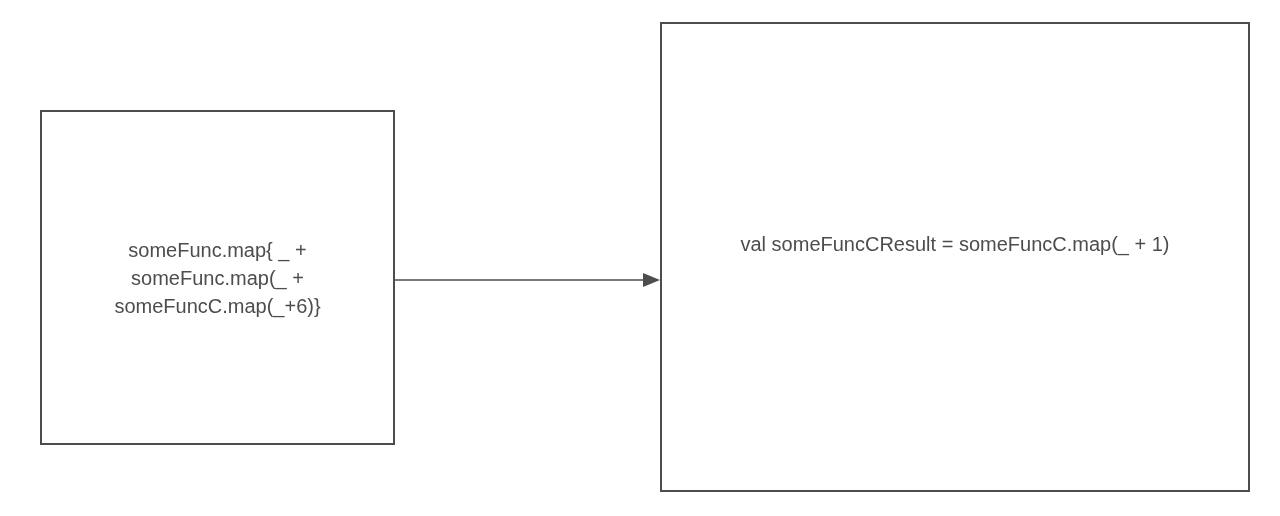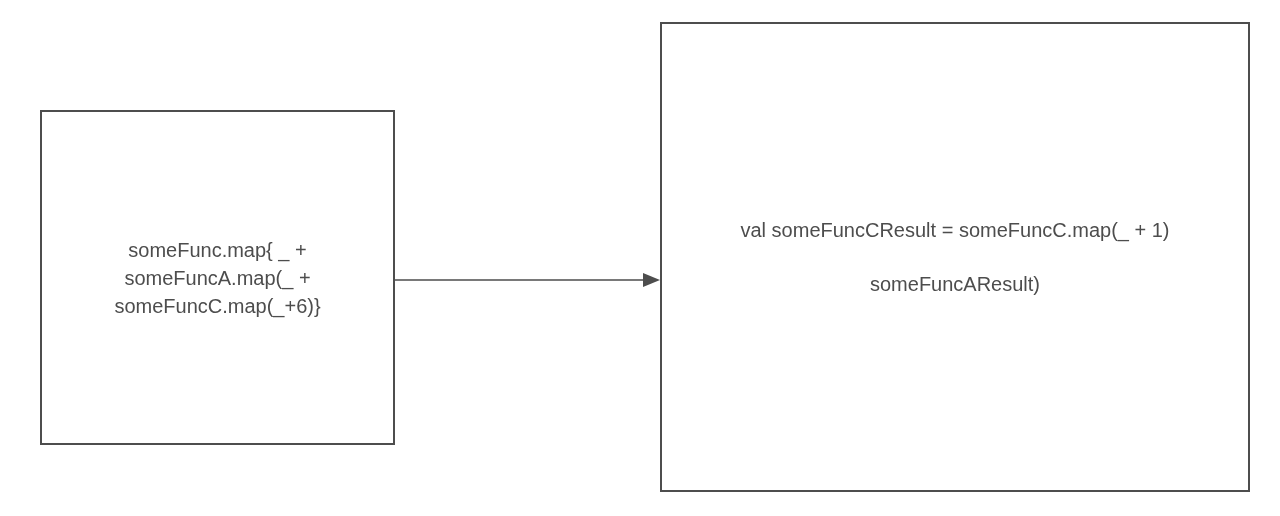--- a/index.html
+++ b/index.html
@@ -61,30 +61,29 @@
     .arrow-head {
       fill: #4d4d4d;
     }
   </style>
 </head>
 <body>
 
 <div class="box box-left">
   <div>
     <div>someFunc.map{ _ +</div>
-    <div>someFuncA.map(_ +</div>
+    <div>someFunc.map(_ +</div>
     <div>someFuncC.map(_+6)}</div>
   </div>
 </div>
 
 <svg class="arrow-svg" viewBox="0 0 265 20">
   <line class="arrow-line" x1="0" y1="10" x2="248" y2="10"></line>
   <polygon class="arrow-head" points="248,3 265,10 248,17"></polygon>
 </svg>
 
 <div class="box box-right">
   <div class="block">
     <div>val someFuncCResult = someFuncC.map(_ + 1)</div>
   </div>
   <div class="block">
-    <div>someFuncAResult)</div>
   </div>
 </div>
 
 </body></html>

